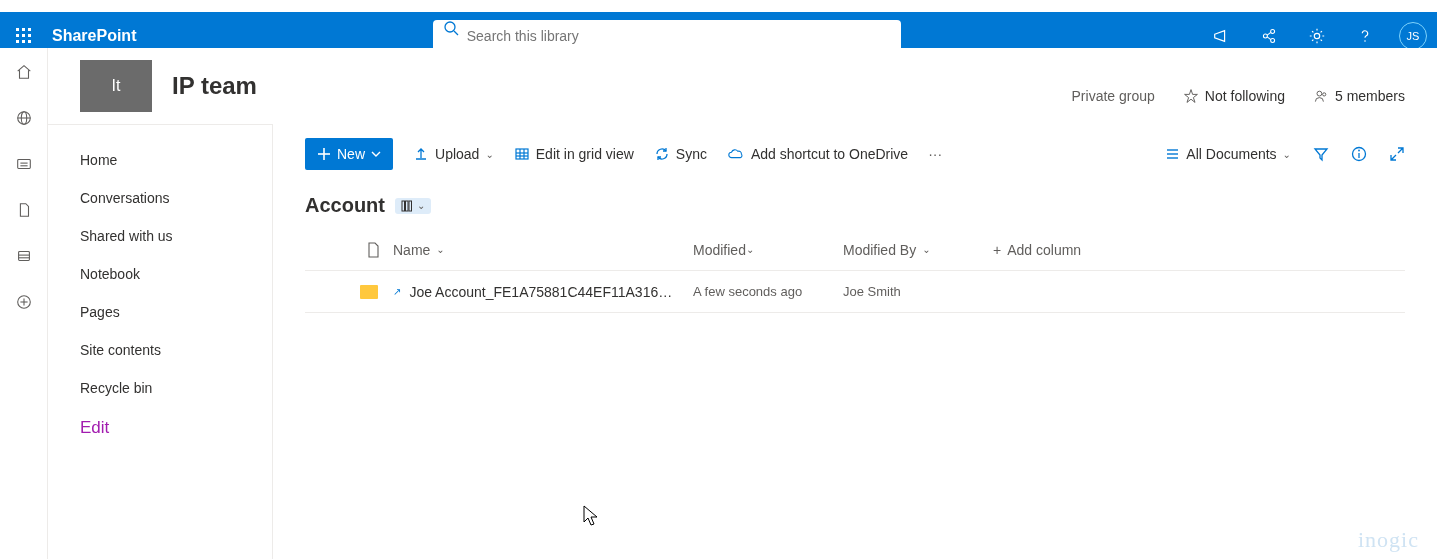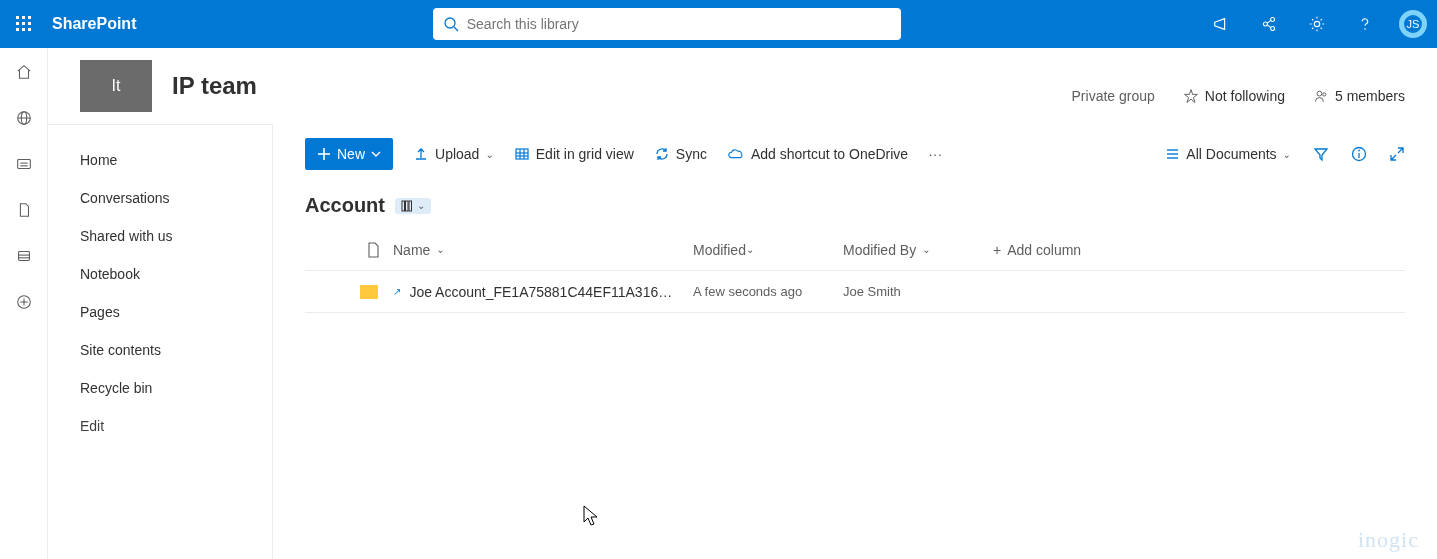--- a/index.html
+++ b/index.html
@@ -1,48 +1,48 @@
 <!DOCTYPE html>
 <html><head>
 <meta charset="utf-8">
 <style>
   * { box-sizing: border-box; margin: 0; padding: 0; }
   body { font-family: "Segoe UI", -apple-system, sans-serif; font-size: 14px; color: #323130; width: 1437px; height: 559px; overflow: hidden; position: relative; }
 
   
-  .suite-bar { height: 48px; background: #0078d4; display: flex; align-items: center; color: #fff; }
+  .suite-bar { height: 48px; background: #0078d4; display: flex; align-items: center; color: #fff; margin-top: 12px; }
   .waffle { width: 48px; height: 48px; display: flex; align-items: center; justify-content: center; cursor: pointer; }
   .brand { font-weight: 600; font-size: 16px; margin-left: 4px; }
   .suite-center { flex: 1; display: flex; justify-content: center; }
-  .search-box { display: flex; align-items: center; background: #fff; border-radius: 4px; height: 32px; width: 468px; padding: 0 10px; }
+  .search-box { display: flex; background: #fff; border-radius: 4px; height: 32px; width: 468px; padding: 0 10px; }
   .search-box input { border: none; outline: none; flex: 1; font-size: 14px; color: #605e5c; background: transparent; margin-left: 8px; }
   .suite-right { display: flex; align-items: center; gap: 0; }
   .suite-icon { width: 48px; height: 48px; display: flex; align-items: center; justify-content: center; cursor: pointer; }
-  .avatar-circle { width: 28px; height: 28px; border-radius: 50%; border: 5px solid #7dd3fc; display: flex; align-items: center; justify-content: center; font-size: 11px; color: #fff; }
+  .avatar-circle { width: 28px; height: 28px; border-radius: 50%; border: 1px solid #7dd3fc; display: flex; align-items: center; justify-content: center; font-size: 11px; color: #fff; }
 
   
   .rail { position: absolute; top: 48px; left: 0; bottom: 0; width: 48px; border-right: 1px solid #edebe9; background: #fff; display: flex; flex-direction: column; align-items: center; padding-top: 14px; gap: 26px; }
   .rail-icon { width: 20px; height: 20px; display: flex; align-items: center; justify-content: center; cursor: pointer; color: #605e5c; }
 
   
   .page { position: absolute; left: 48px; right: 0; top: 48px; bottom: 0; background: #fff; }
 
   
   .site-header { height: 76px; display: flex; align-items: center; padding: 0 32px; }
   .site-logo { width: 72px; height: 52px; background: #6b6b6b; color: #fff; display: flex; align-items: center; justify-content: center; font-size: 16px; }
   .site-title { font-size: 24px; font-weight: 600; margin-left: 20px; }
   .site-header-right { margin-left: auto; display: flex; align-items: center; gap: 28px; font-size: 14px; color: #323130; margin-top: 20px; }
   .site-header-right .muted { color: #605e5c; }
   .hr-item { display: flex; align-items: center; gap: 6px; cursor: pointer; }
 
   
   .below { position: absolute; top: 76px; left: 0; right: 0; bottom: 0; display: flex; }
   .left-nav { width: 225px; border-right: 1px solid #edebe9; border-top: 1px solid #edebe9; padding: 16px 0; }
   .left-nav .nav-item { padding: 11px 32px; font-size: 14px; cursor: pointer; color: #323130; }
-  .left-nav .nav-item.edit { color: #404040; font-size: 14px; }
+  .left-nav .nav-item.edit { color: #a21caf; font-size: 17px; }
 
   
   .content { flex: 1; padding: 0; position: relative; }
 
   
   .cmd-bar { height: 44px; display: flex; align-items: center; padding: 0 32px; gap: 20px; border-bottom: none; margin-top: 8px; }
   .btn-new { background: #0078d4; color: #fff; height: 32px; border: none; border-radius: 2px; padding: 0 12px; display: flex; align-items: center; gap: 6px; font-size: 14px; cursor: pointer; }
   .cmd-item { display: flex; align-items: center; gap: 6px; color: #323130; cursor: pointer; font-size: 14px; }
   .cmd-item svg { color: #0078d4; }
   .cmd-right { margin-left: auto; display: flex; align-items: center; gap: 22px; }

